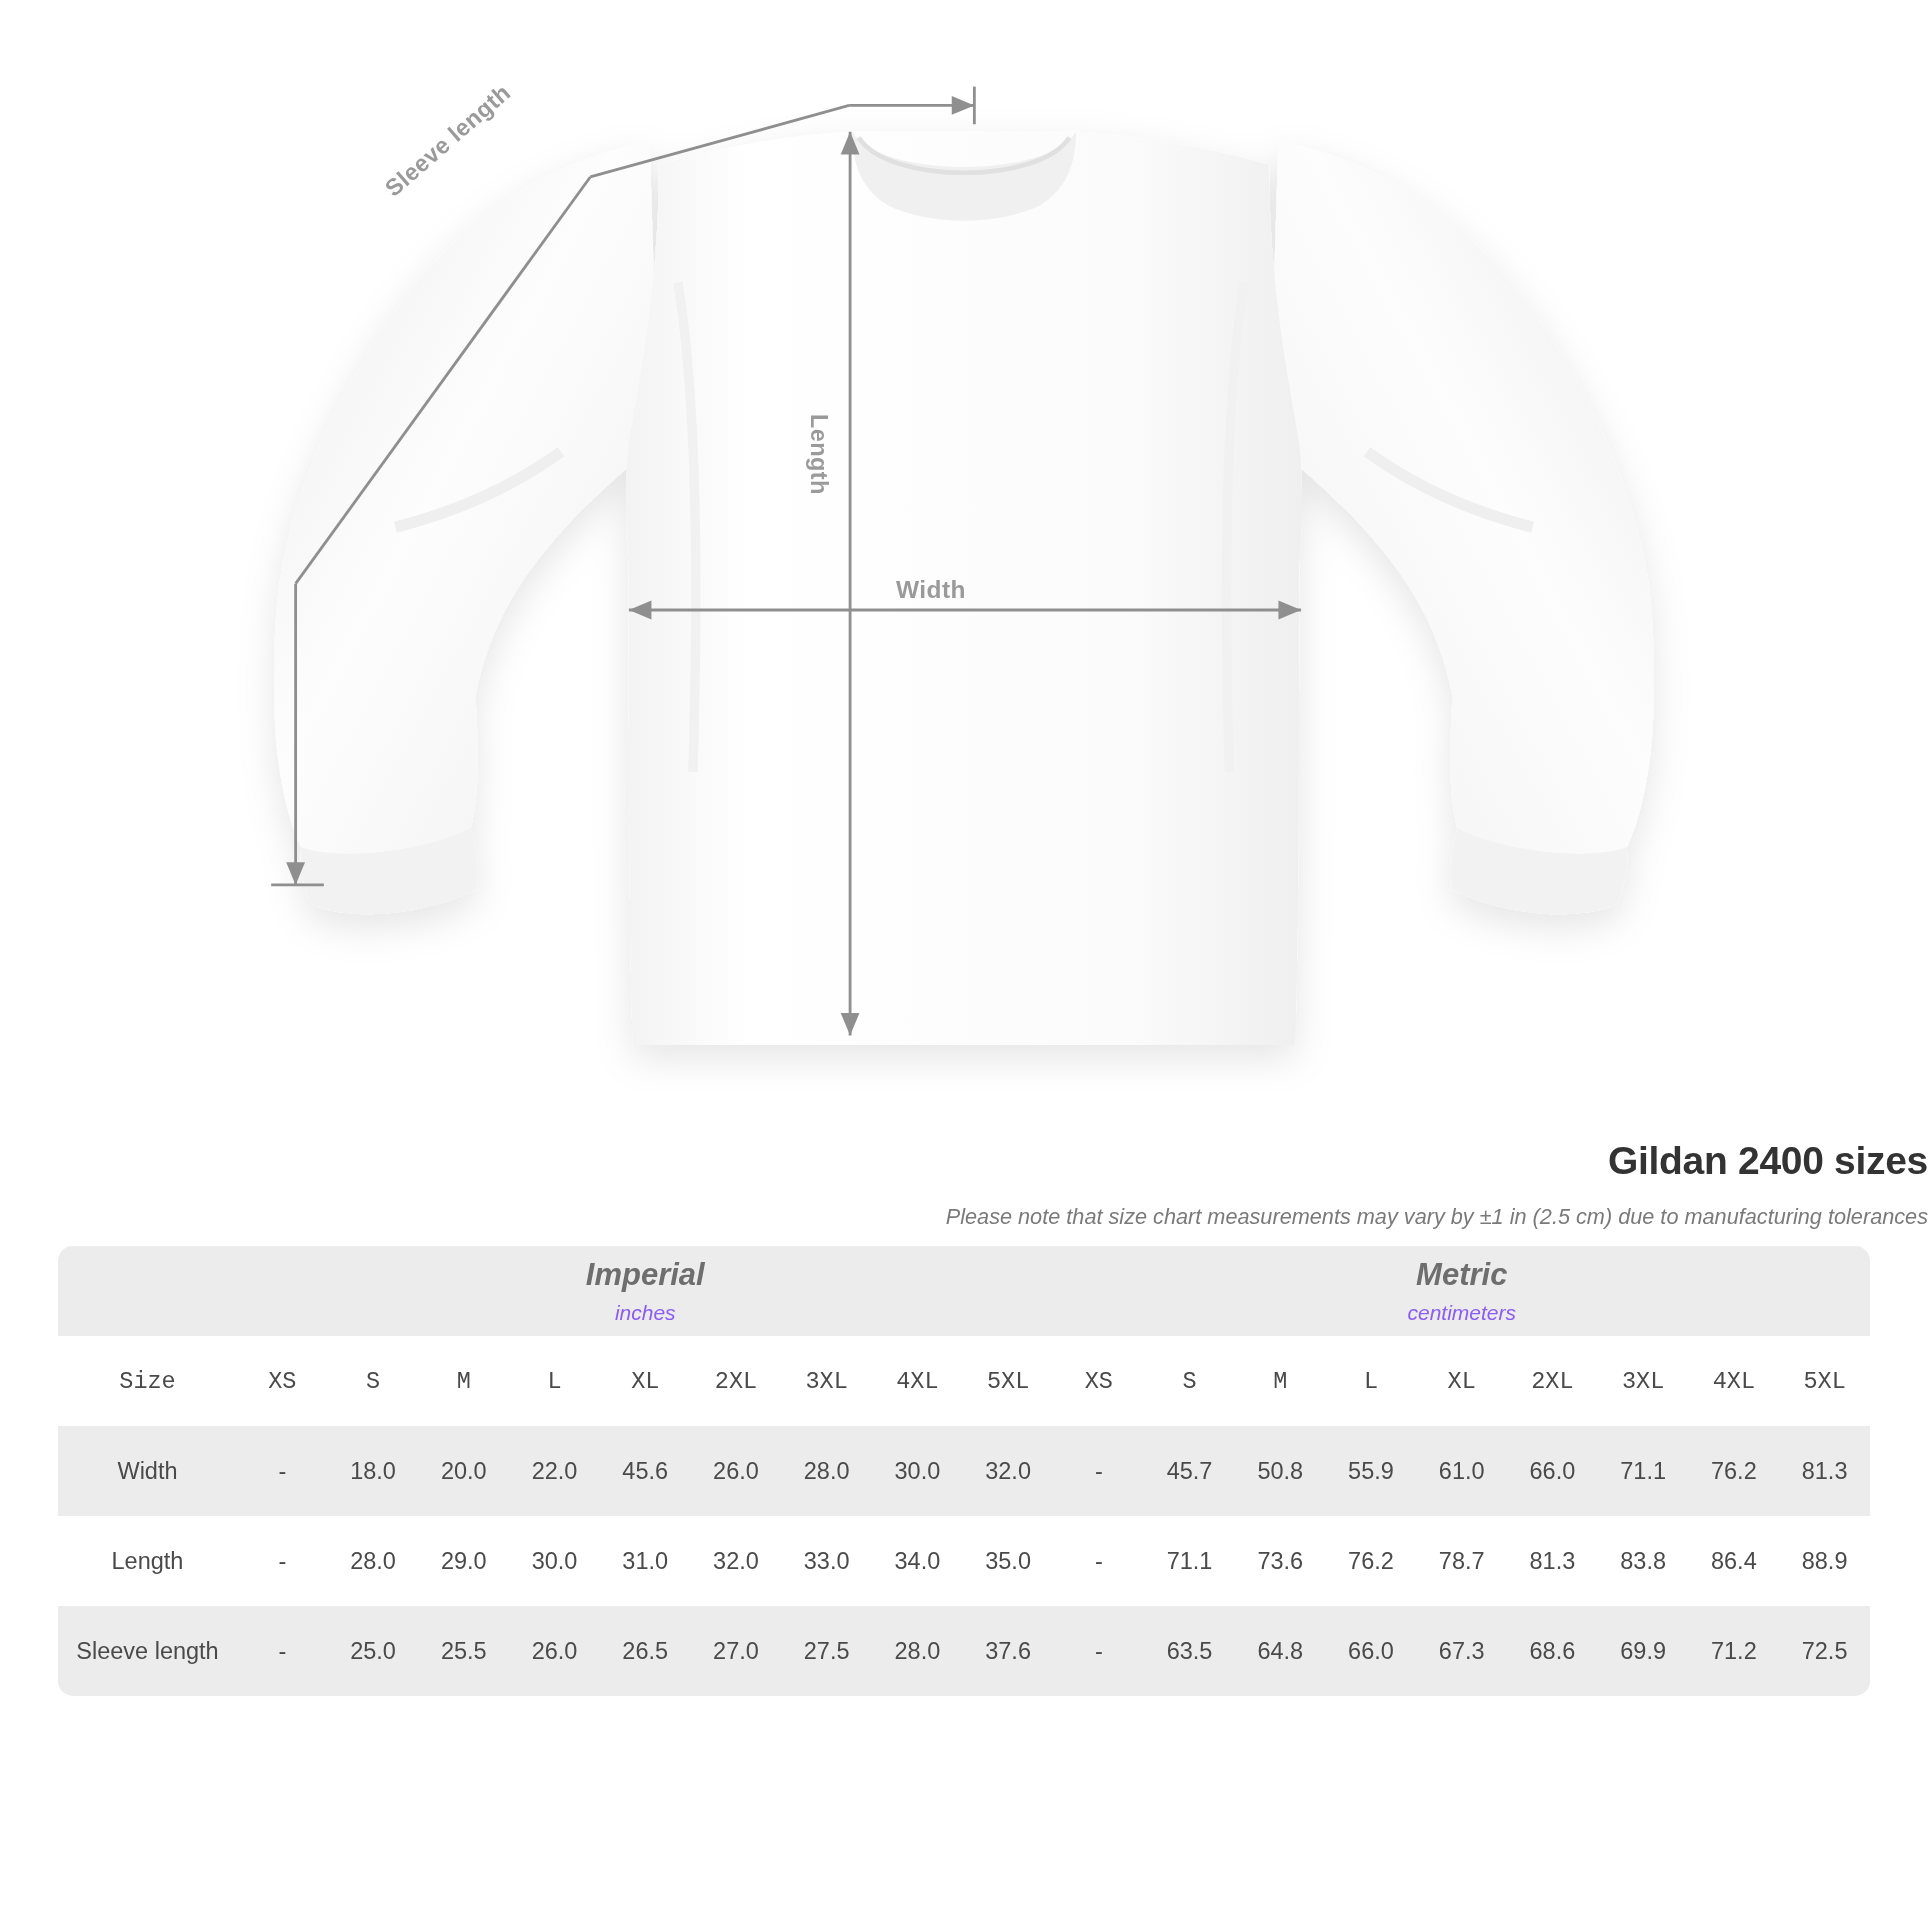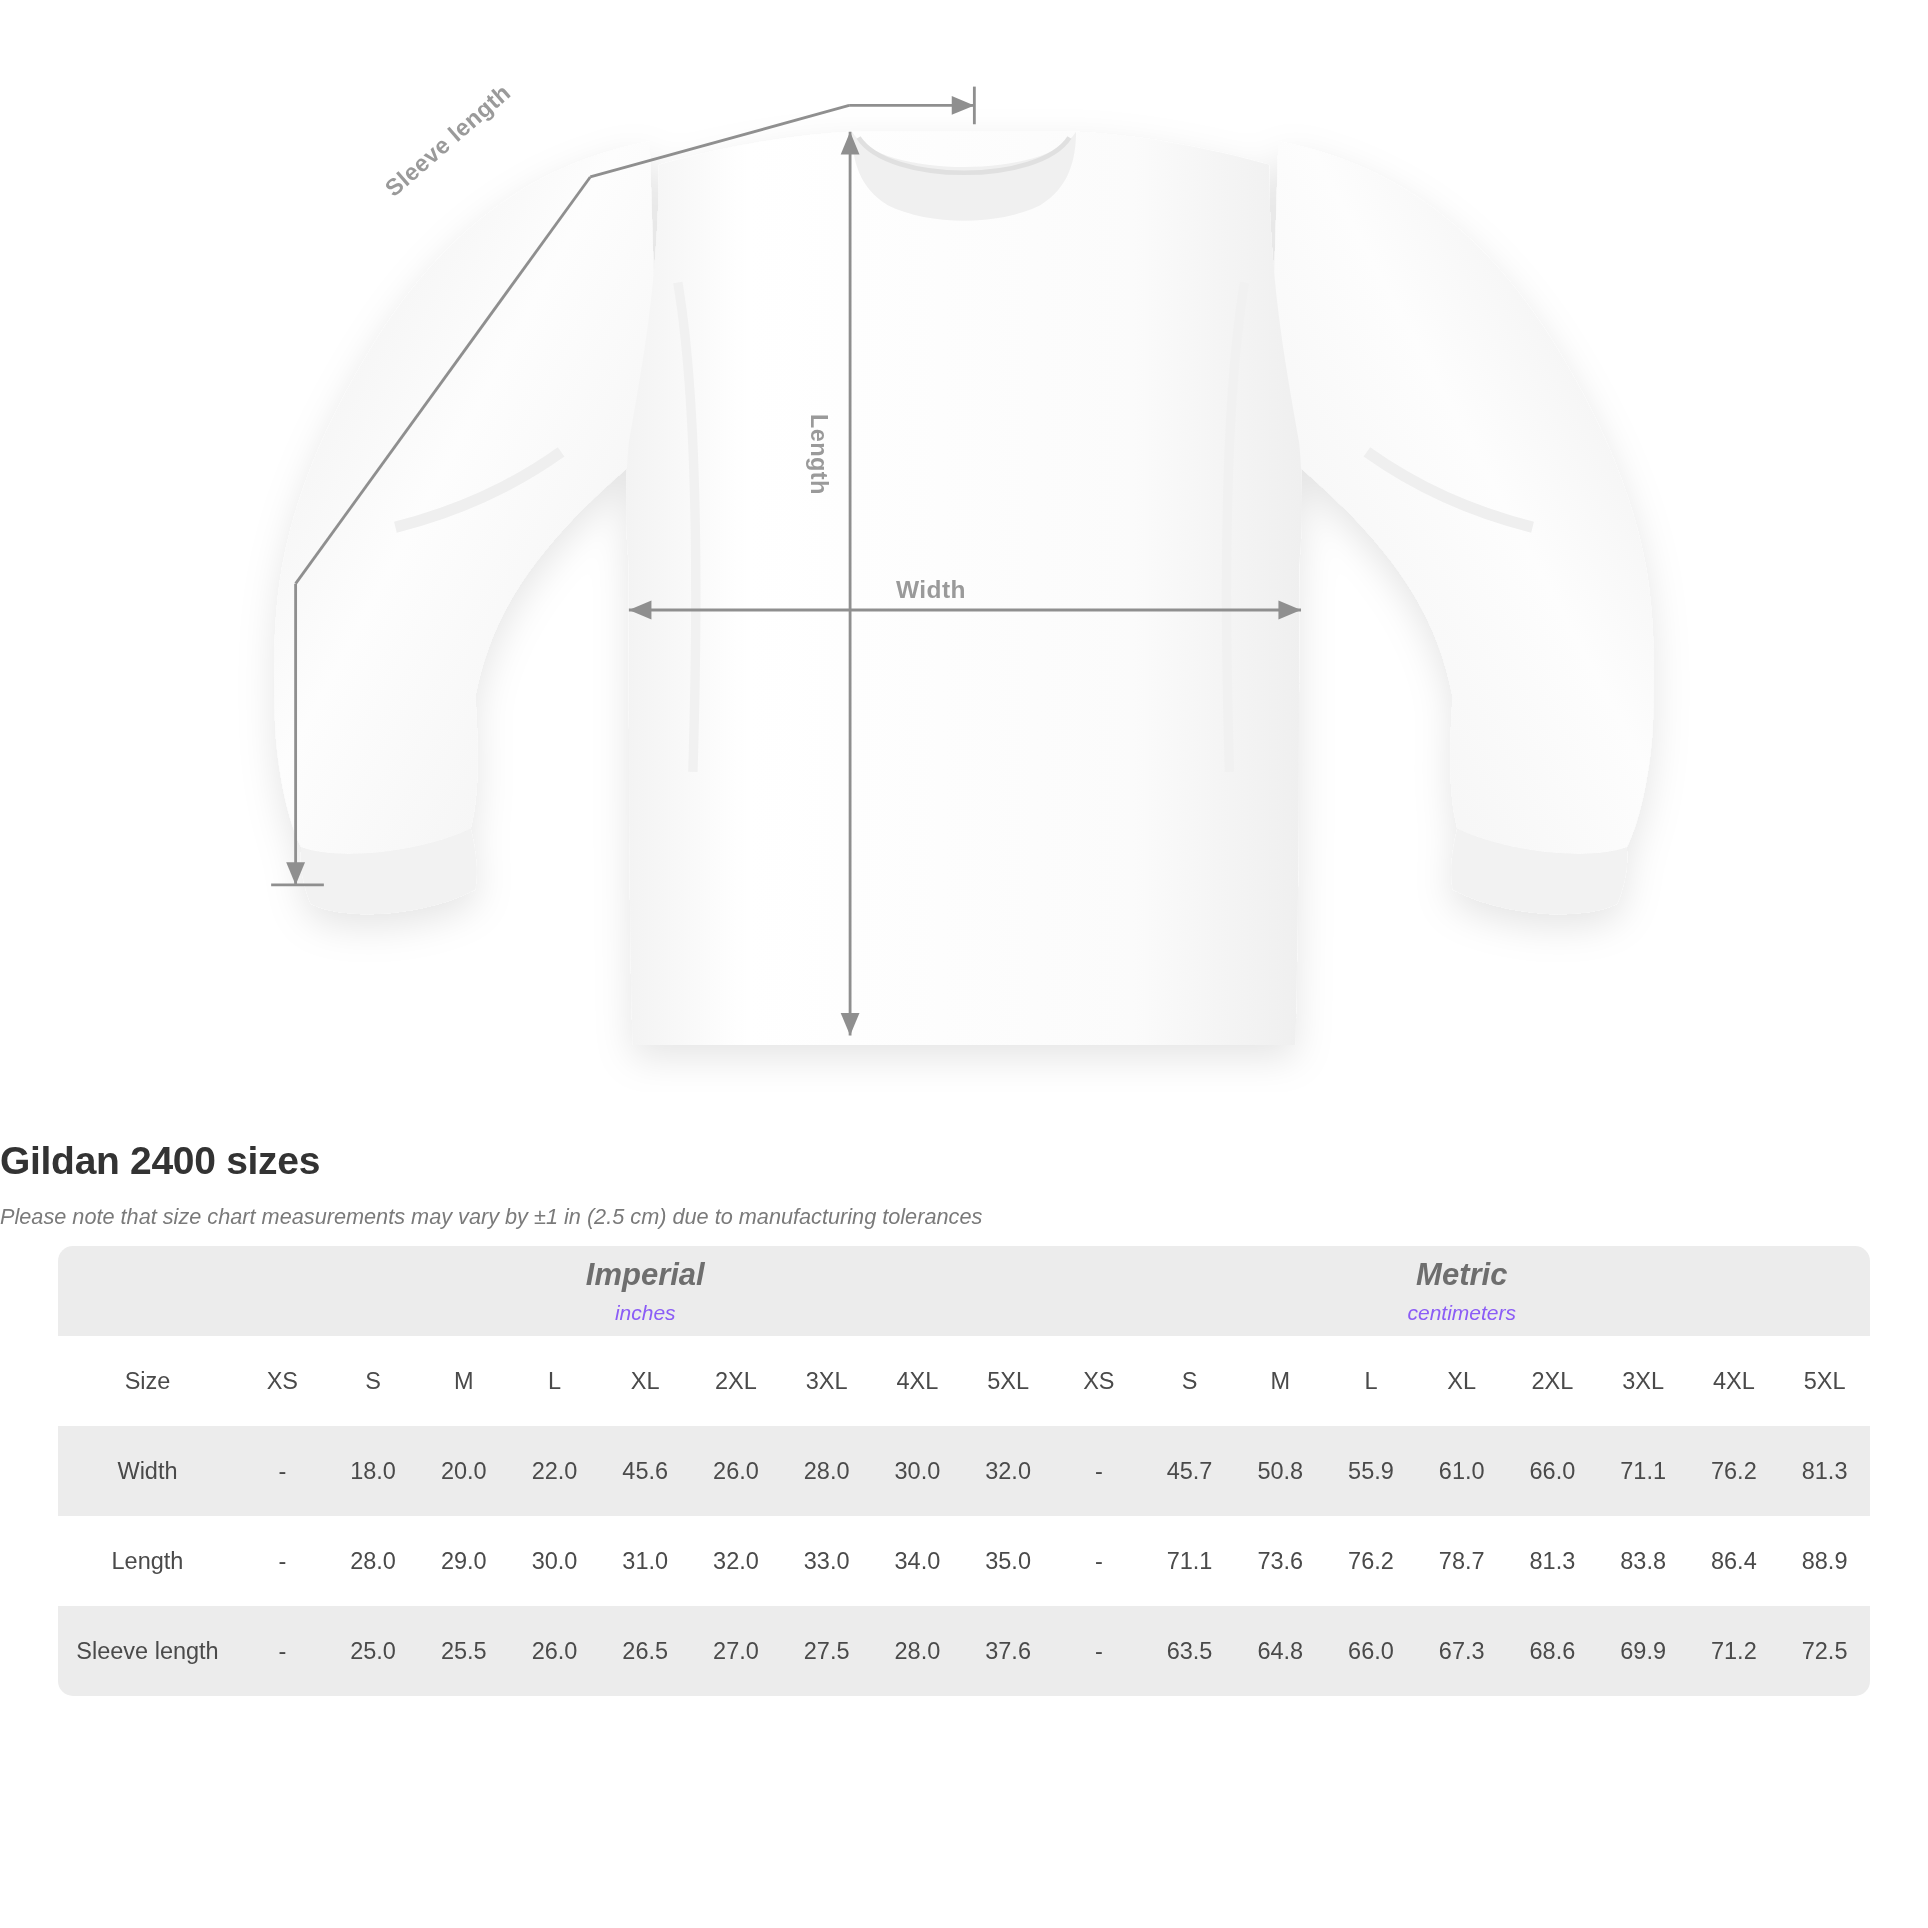--- a/index.html
+++ b/index.html
@@ -49,21 +49,21 @@
   }
   .dim-label.sleeve-label {
     left: 380px;
     top: 182px;
     transform: rotate(-41deg);
     transform-origin: left top;
   }
 
   
   .title-block {
-    text-align: left;
+    text-align: right;
     margin-top: 47px;
   }
   .chart-title {
     font-size: 39px;
     font-weight: bold;
     color: #333333;
     letter-spacing: -0.3px;
   }
   .chart-note {
     font-size: 21.7px;
@@ -113,20 +113,21 @@
     color: #8b5cf6;
     display: block;
     margin-top: 7.5px;
   }
   .head-row td {
     background: #ffffff;
     font-weight: bold;
     color: #5c5c5c;
     font-size: 24.5px;
     height: 98px;
+    font-family: Liberation Mono, monospace;
   }
   .data-row.shaded td {
     background: #ececec;
   }
   .data-row td {
     background: #ffffff;
   }
   td.rowlabel {
     font-weight: bold;
     color: #5c5c5c;

